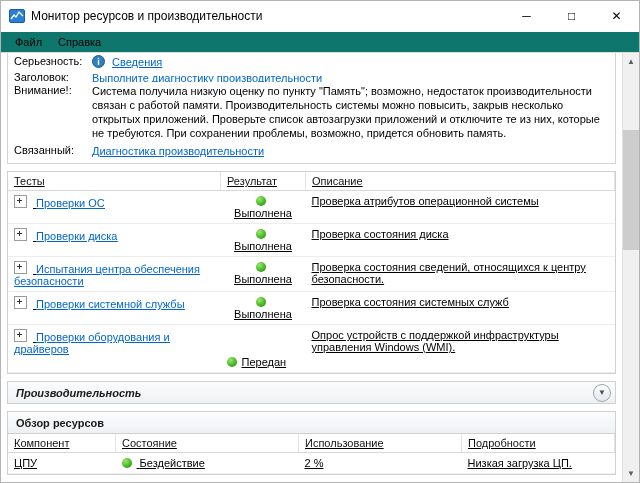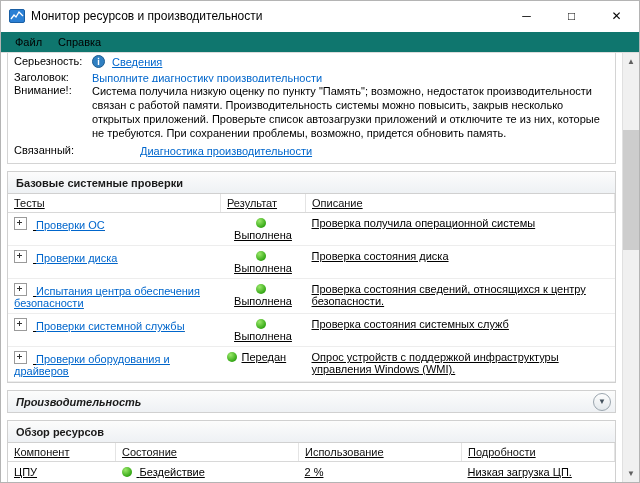--- a/index.html
+++ b/index.html
@@ -237,21 +237,21 @@
   .led {
     display: inline-block;
     width: 10px; height: 10px;
     border-radius: 50%;
     background: radial-gradient(circle at 35% 30%, #9ae86a, #35a816 70%, #1e6b0d);
     margin-right: 5px;
     vertical-align: -1px;
   }
   .result-text { display: block; font-size: 11px; }
   .result-stack { line-height: 12px; }
-  .res-inline { display: flex; align-items: center; }
+  .res-inline { display: flex; align-items: center; margin-top: 27px; }
   
   .res-header-row th {
     background: #fff;
     border-bottom: 1px solid #d8d8d8;
   }
   .sec-body { padding: 0; }
   .collapsed-bar {
     margin-top: 7px;
     border: 1px solid #d0d0d0;
     background: linear-gradient(#fcfcfc, #eef1f4);
@@ -312,32 +312,29 @@
         <div class="row-line" style="padding-top:0;height:9px;overflow:hidden;">
           <div class="row-label">Заголовок:</div>
           <div class="row-value clipped">Выполните диагностику производительности</div>
         </div>
 
         <div class="row-line">
           <div class="row-label">Внимание!:</div>
           <div class="row-value">Система получила низкую оценку по пункту "Память"; возможно, недостаток производительности связан с работой памяти. Производительность системы можно повысить, закрыв несколько открытых приложений. Проверьте список автозагрузки приложений и отключите те из них, которые не требуются. При сохранении проблемы, возможно, придется обновить память.</div>
         </div>
 
-        <div class="row-line" style="padding-bottom:5px;gap:48px;">
+        <div class="row-line" style="padding-bottom:5px;">
           <div class="row-label">Связанный:</div>
           <div class="row-value">
             <span class="link">Диагностика производительности</span>
           </div>
         </div>
       </div>
 
       <div class="section">
-        <div class="section-header">
-          <span>Базовые системные проверки</span>
-        </div>
         <div class="sec-body">
           <table class="grid">
             <thead>
               <tr>
                 <th style="width:200px">Тесты</th>
                 <th style="width:72px">Результат</th>
                 <th>Описание</th>
               </tr>
             </thead>
             <tbody>
@@ -345,21 +342,21 @@
                 <td>
                   <span class="expander"></span>
                   <span class="test-name">Проверки ОС</span>
                 </td>
                 <td class="result-cell">
                   <div class="result-stack">
                     <span class="led"></span>
                     <span class="result-text">Выполнена</span>
                   </div>
                 </td>
-                <td>Проверка получила операционной системы</td>
+                <td>Проверка атрибутов операционной системы</td>
               </tr>
               <tr>
                 <td>
                   <span class="expander"></span>
                   <span class="test-name">Проверки диска</span>
                 </td>
                 <td class="result-cell">
                   <div class="result-stack">
                     <span class="led"></span>
                     <span class="result-text">Выполнена</span>

